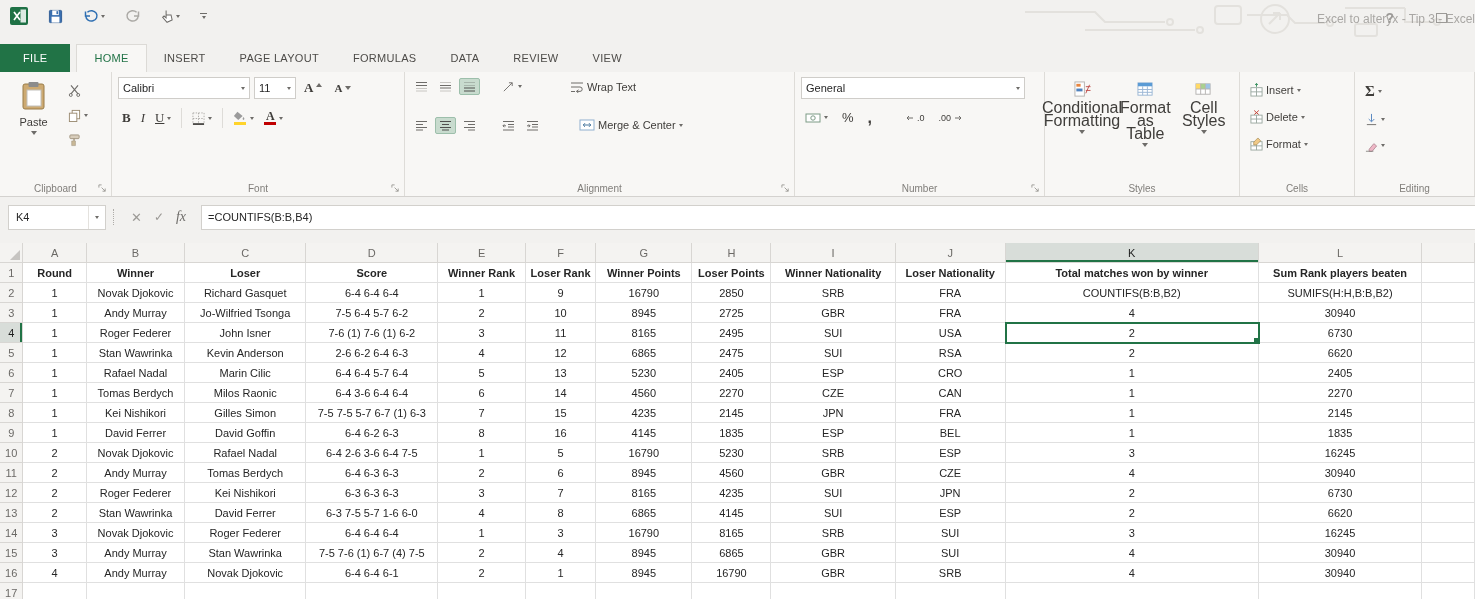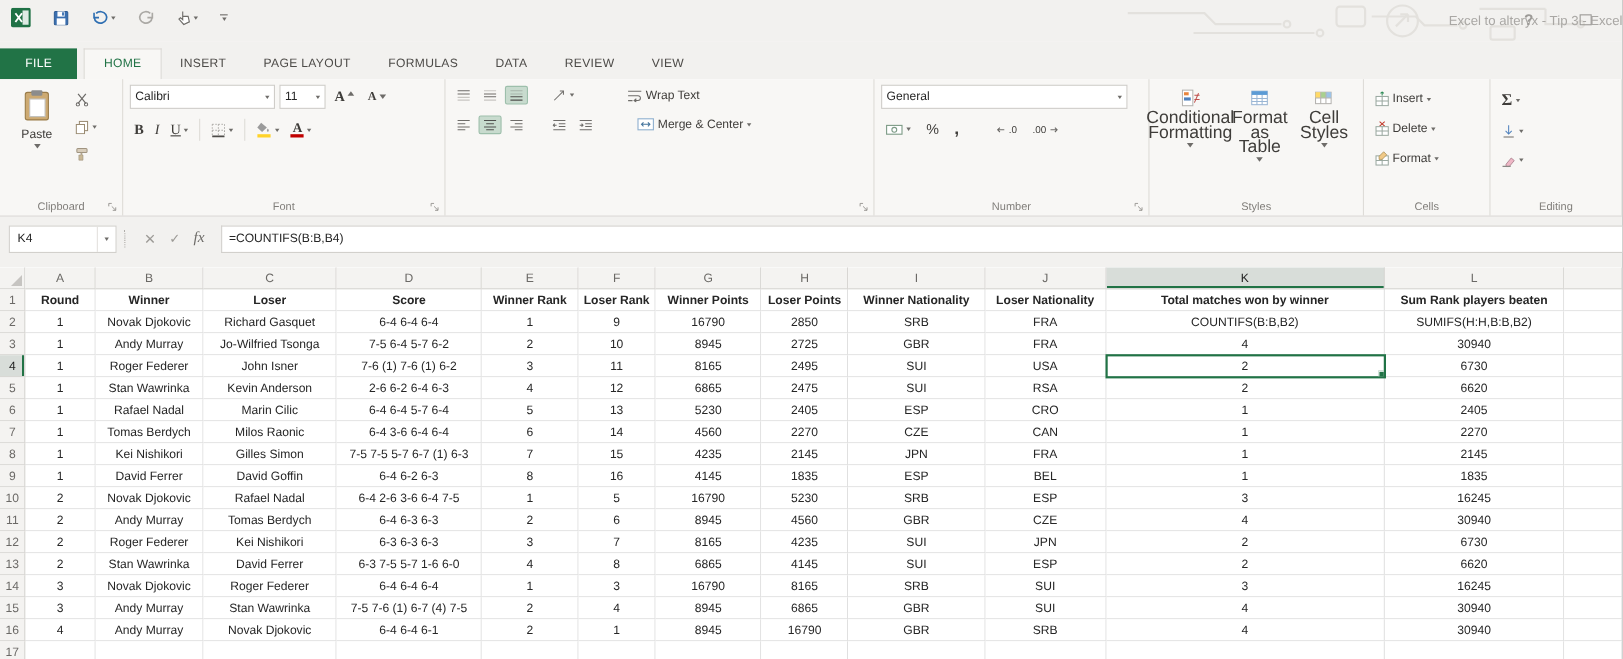--- a/index.html
+++ b/index.html
@@ -58,21 +58,21 @@
   .glyph-u { text-decoration:underline; font-size:13px; font-family:"Liberation Serif", serif; }
   .fa { font-size:13px; font-weight:bold; font-family:"Liberation Serif", serif; position:relative; }
   .tri-up { width:0;height:0;border-left:3px solid transparent;border-right:3px solid transparent;border-bottom:4px solid #6e6c69; display:inline-block; margin-bottom:6px;}
   .tri-dn { width:0;height:0;border-left:3px solid transparent;border-right:3px solid transparent;border-top:4px solid #6e6c69; display:inline-block; margin-bottom:0px;}
   .fc-wrap { display:flex; flex-direction:column; align-items:center; line-height:10px; }
   .fc-wrap .bar { width:12px; height:3px; margin-top:1px; }
   .vsep { width:1px; height:20px; background:#dedcd8; margin:0 4px; }
 
   .g-align { width:390px; }
   .ar { display:flex; align-items:center; gap:3px; }
-  .ar + .ar { margin-top:8px; }
+  .ar + .ar { margin-top:20px; }
   .spc { width:12px; }
 
   .g-num { width:250px; }
   .num-combo { width:224px; }
   .nr2 { display:flex; align-items:center; gap:6px; margin-top:8px; }
   .pct { font-size:13px; }
   .comma { font-size:16px; font-weight:bold; line-height:8px; }
   .dec { font-size:9px; letter-spacing:0; }
 
   .g-styles { width:195px; display:flex; gap:2px; }
@@ -361,20 +361,21 @@
         <span class="spc" style="width:26px"></span>
         <span class="rbtn">
           <svg width="16" height="12" viewBox="0 0 16 12">
               <rect x="1" y="1" width="14" height="10" fill="#fff" stroke="#8fb0cf"></rect>
               <path d="M4.5 6 h7 M10 4.2 l1.8 1.8 -1.8 1.8 M6 4.2 L4.2 6 l1.8 1.8" stroke="#44749c" fill="none"></path>
             </svg>
           <span class="lbl">Merge &amp; Center</span>
           <span class="caret sm"></span>
         </span>
       </div>
+      <div class="group-label">Alignment</div>
       <span class="launcher"><svg width="9" height="9" viewBox="0 0 10 10" stroke="#9a9894" fill="none">
             <path d="M1 1 h3 M1 1 v3 M4 4 l4 4 M8 8 v-3 M8 8 h-3"></path>
           </svg></span>
     </div>
 
     <div class="group g-num">
       <div class="combo num-combo">
         <span class="val">General</span>
         <span class="caret sm"></span>
       </div>

